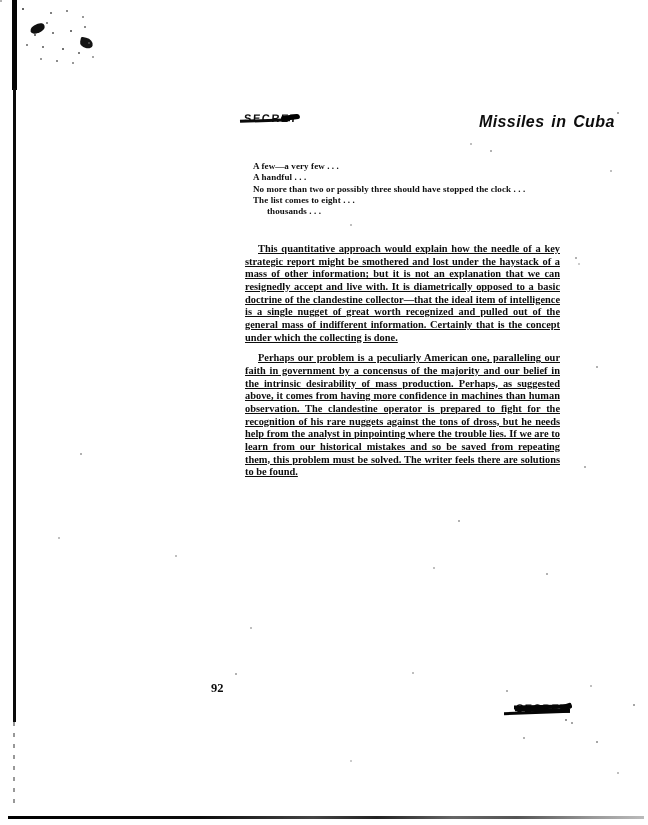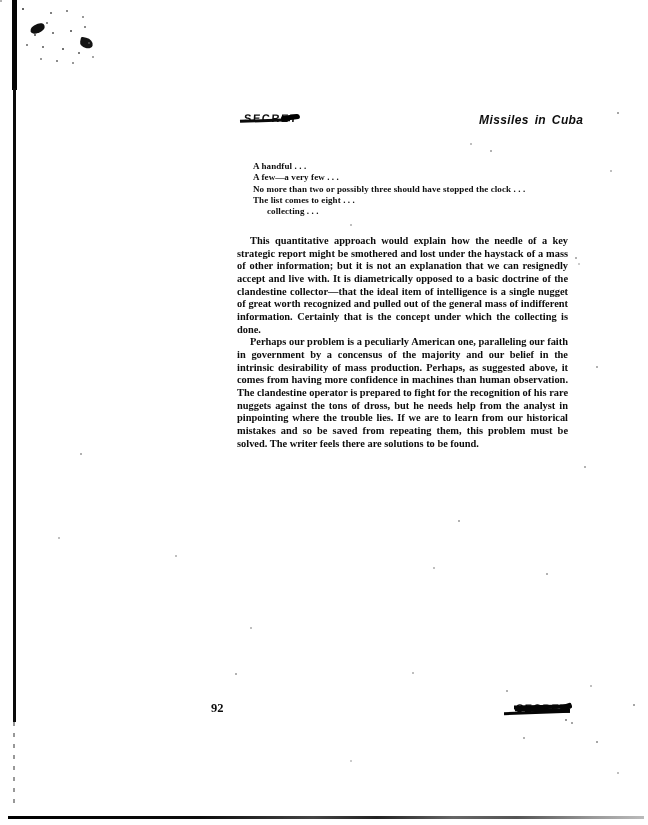--- a/index.html
+++ b/index.html
@@ -35,35 +35,35 @@
                        412px 672px #aaa, 506px 690px #999, 590px 685px #aaa, 633px 704px #888,
                        523px 737px #999, 596px 741px #888, 565px 719px #777, 571px 722px #888,
                        617px 772px #aaa, 350px 760px #bbb, 350px 224px #aaa; }
 
   
   .hdr-secret { position:absolute; left:244px; top:112px; font-size:11px; font-weight:bold;
                 letter-spacing:1.6px; font-family:"Liberation Sans", sans-serif; transform:skewX(-4deg); }
   .hdr-strike { position:absolute; left:240px; top:119px; width:50px; height:3px; background:#0a0a0a; transform:rotate(-2deg); }
   .hdr-strike-blob { position:absolute; left:281px; top:115px; width:19px; height:5px; background:#000;
                      border-radius:2px 3px 2px 2px; transform:rotate(-8deg); }
-  .hdr-title { position:absolute; left:479px; top:113px; font-size:12px; font-weight:bold; font-style:italic;
+  .hdr-title { position:absolute; left:479px; top:113px; font-size:16px; font-weight:bold; font-style:italic;
                font-family:"Liberation Sans", sans-serif; letter-spacing:0.4px; word-spacing:2px; }
 
   
   .quotes { position:absolute; left:253px; top:161px; width:320px; font-size:9px; font-weight:bold;
             line-height:11.3px; letter-spacing:0.1px; }
   .q-wrap { padding-left:14px; }
 
   
   .bodytext { position:absolute; left:237px; top:235px; width:331px; font-size:10.4px; font-weight:bold;
               line-height:12.65px; text-align:justify; }
-  .bodytext p { margin:0; text-indent:13px; }
+  .bodytext p { margin:8px; text-indent:13px;text-decoration:underline; }
 
   
-  .pg-num { position:absolute; left:211px; top:701px; font-size:12.5px; font-weight:bold; }
+  .pg-num { position:absolute; left:211px; top:681px; font-size:12.5px; font-weight:bold; }
   .ftr-secret { position:absolute; left:516px; top:702px; font-size:11px; font-weight:bold;
                 letter-spacing:1.2px; font-family:"Liberation Sans", sans-serif; transform:skewX(-4deg); color:#000; }
   .scrib { position:absolute; background:#050505; }
   .scrib1 { left:504px; top:711px; width:66px; height:3px; transform:rotate(-2deg); }
   .scrib2 { left:514px; top:705px; width:54px; height:4px; transform:rotate(-1deg); }
   .scrib3 { left:515px; top:708px; width:55px; height:4px; transform:rotate(1.5deg); }
   .scrib4 { left:560px; top:704px; width:12px; height:6px; border-radius:2px; transform:rotate(-18deg); }
 </style>
 </head>
 <body>
@@ -83,25 +83,25 @@
   <div class="noise"></div>
 
   <div>
     <div class="hdr-secret">SECRET</div>
     <div class="hdr-strike"></div>
     <div class="hdr-strike-blob"></div>
     <div class="hdr-title">Missiles in Cuba</div>
   </div>
 
   <div class="quotes">
+    <div>A few—a very few . . .</div>
     <div>A handful . . .</div>
-    <div>A few—a very few . . .</div>
     <div>No more than two or possibly three should have stopped the clock . . .</div>
     <div>The list comes to eight . . .</div>
-    <div class="q-wrap">collecting . . .</div>
+    <div class="q-wrap">thousands . . .</div>
   </div>
 
   <div class="bodytext">
     <p>This quantitative approach would explain how the needle of a key strategic report might be smothered and lost under the haystack of a mass of other information; but it is not an explanation that we can resignedly accept and live with.  It is diametrically opposed to a basic doctrine of the clandestine collector—that the ideal item of intelligence is a single nugget of great worth recognized and pulled out of the general mass of indifferent information.  Certainly that is the concept under which the collecting is done.</p>
     <p>Perhaps our problem is a peculiarly American one, paralleling our faith in government by a concensus of the majority and our belief in the intrinsic desirability of mass production.  Perhaps, as suggested above, it comes from having more confidence in machines than human observation.  The clandestine operator is prepared to fight for the recognition of his rare nuggets against the tons of dross, but he needs help from the analyst in pinpointing where the trouble lies.  If we are to learn from our historical mistakes and so be saved from repeating them, this problem must be solved.  The writer feels there are solutions to be found.</p>
   </div>
 
   <div>
     <div class="pg-num">92</div>
     <div class="ftr-secret">SECRET</div>

